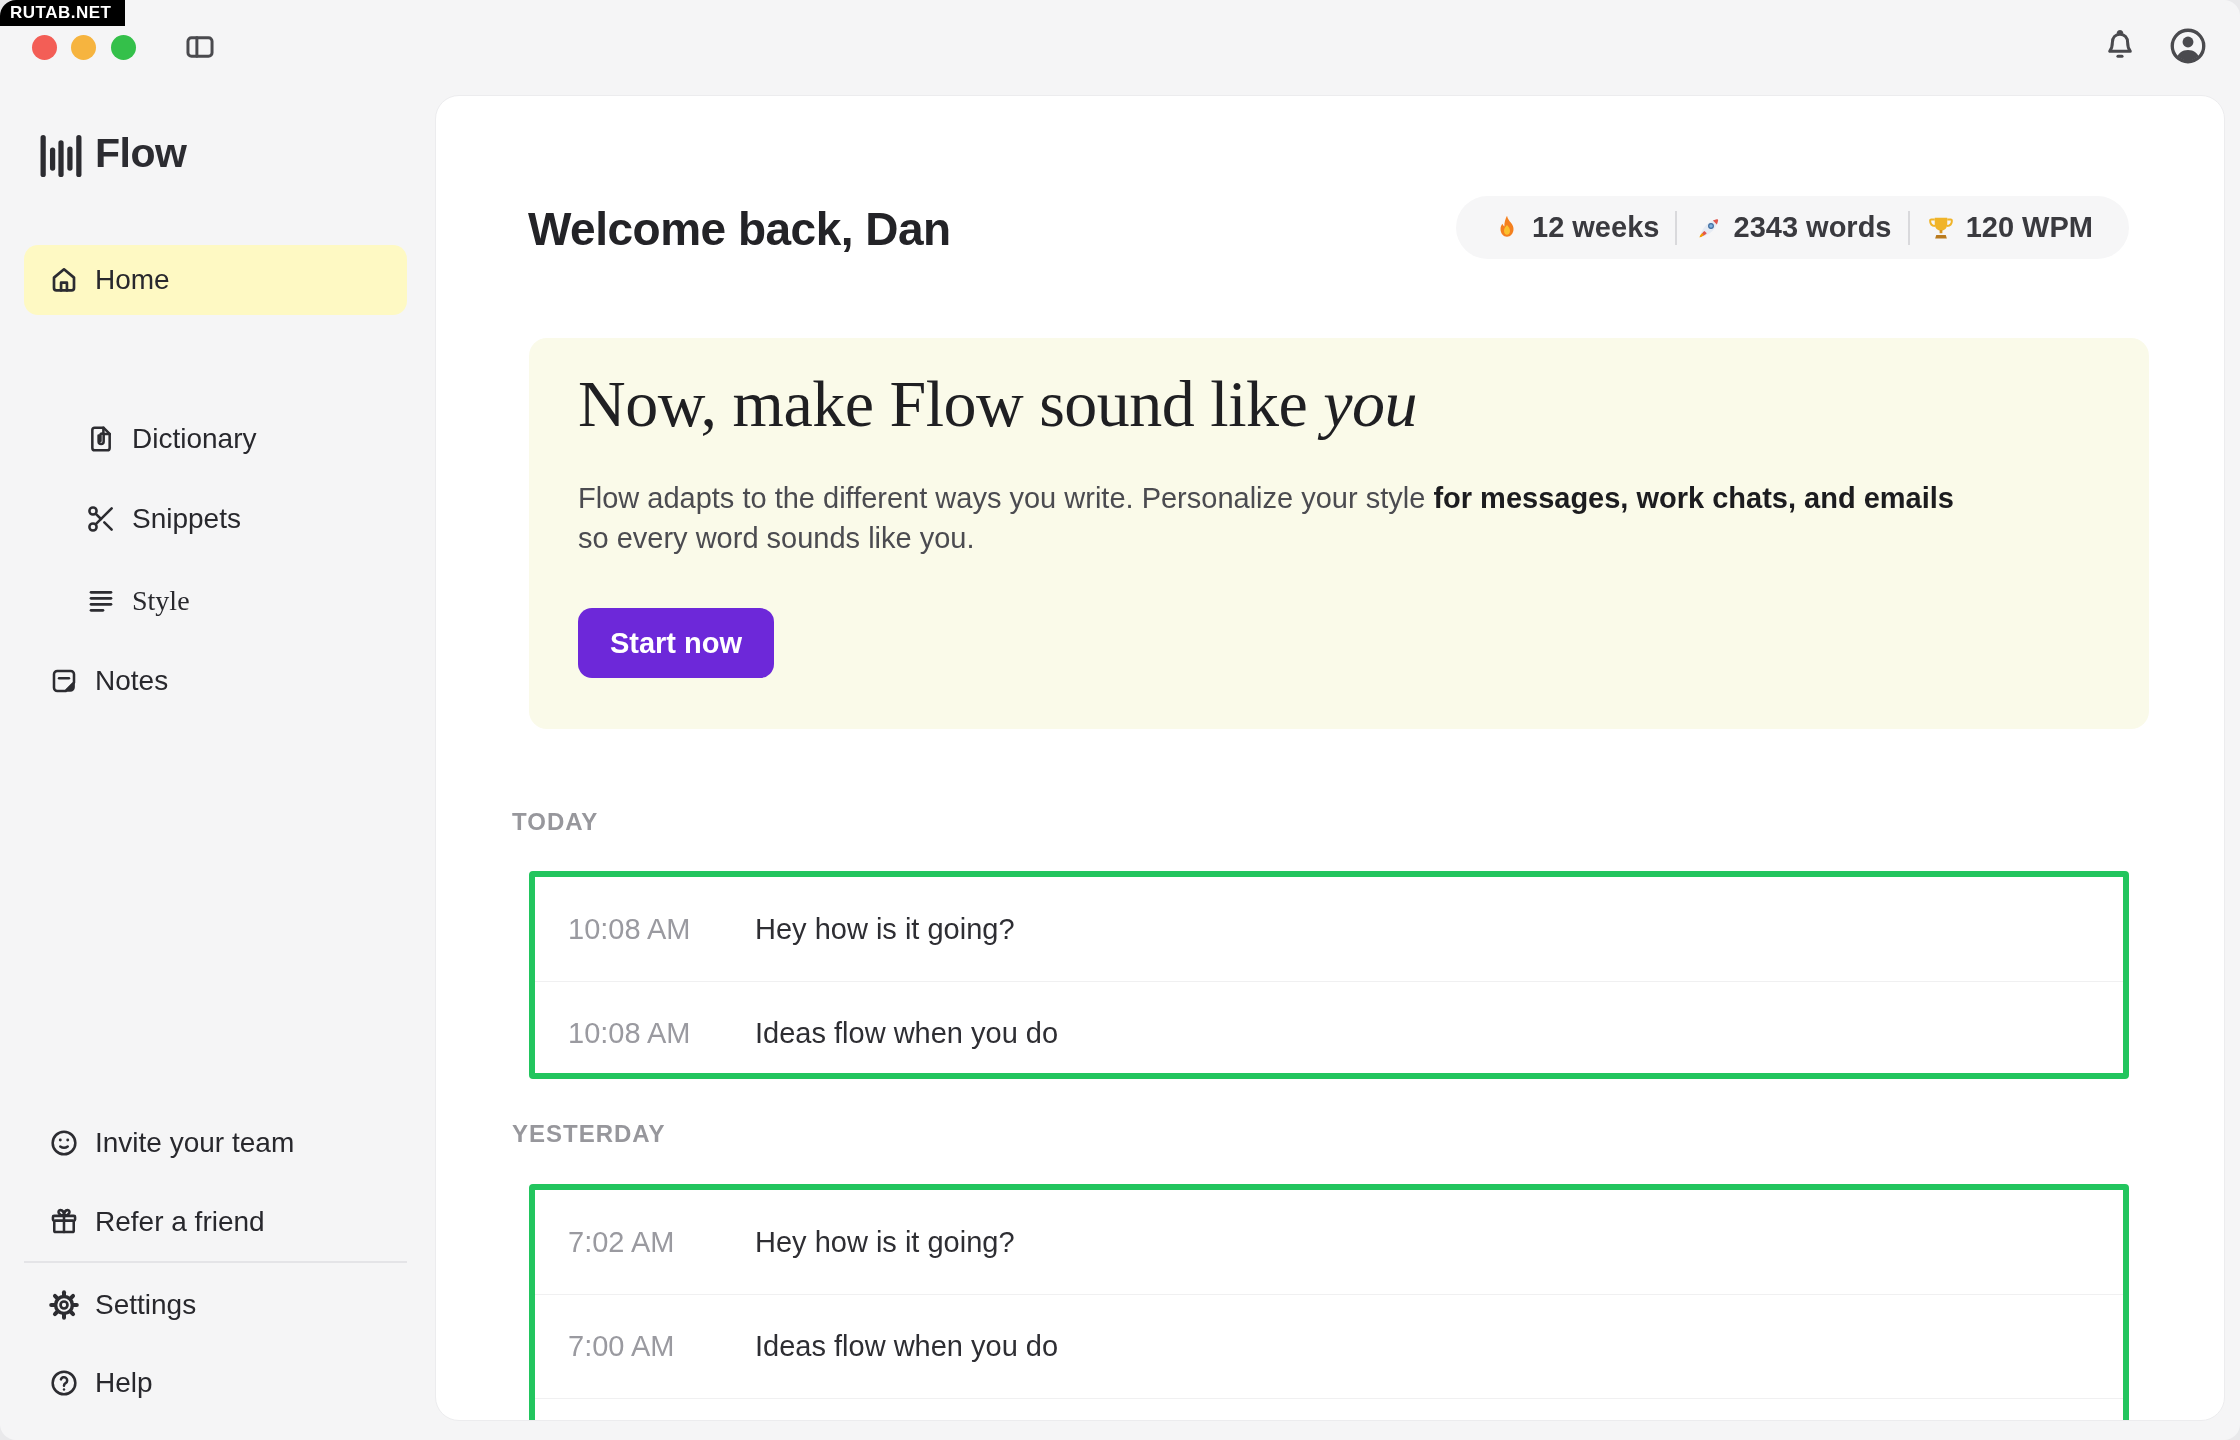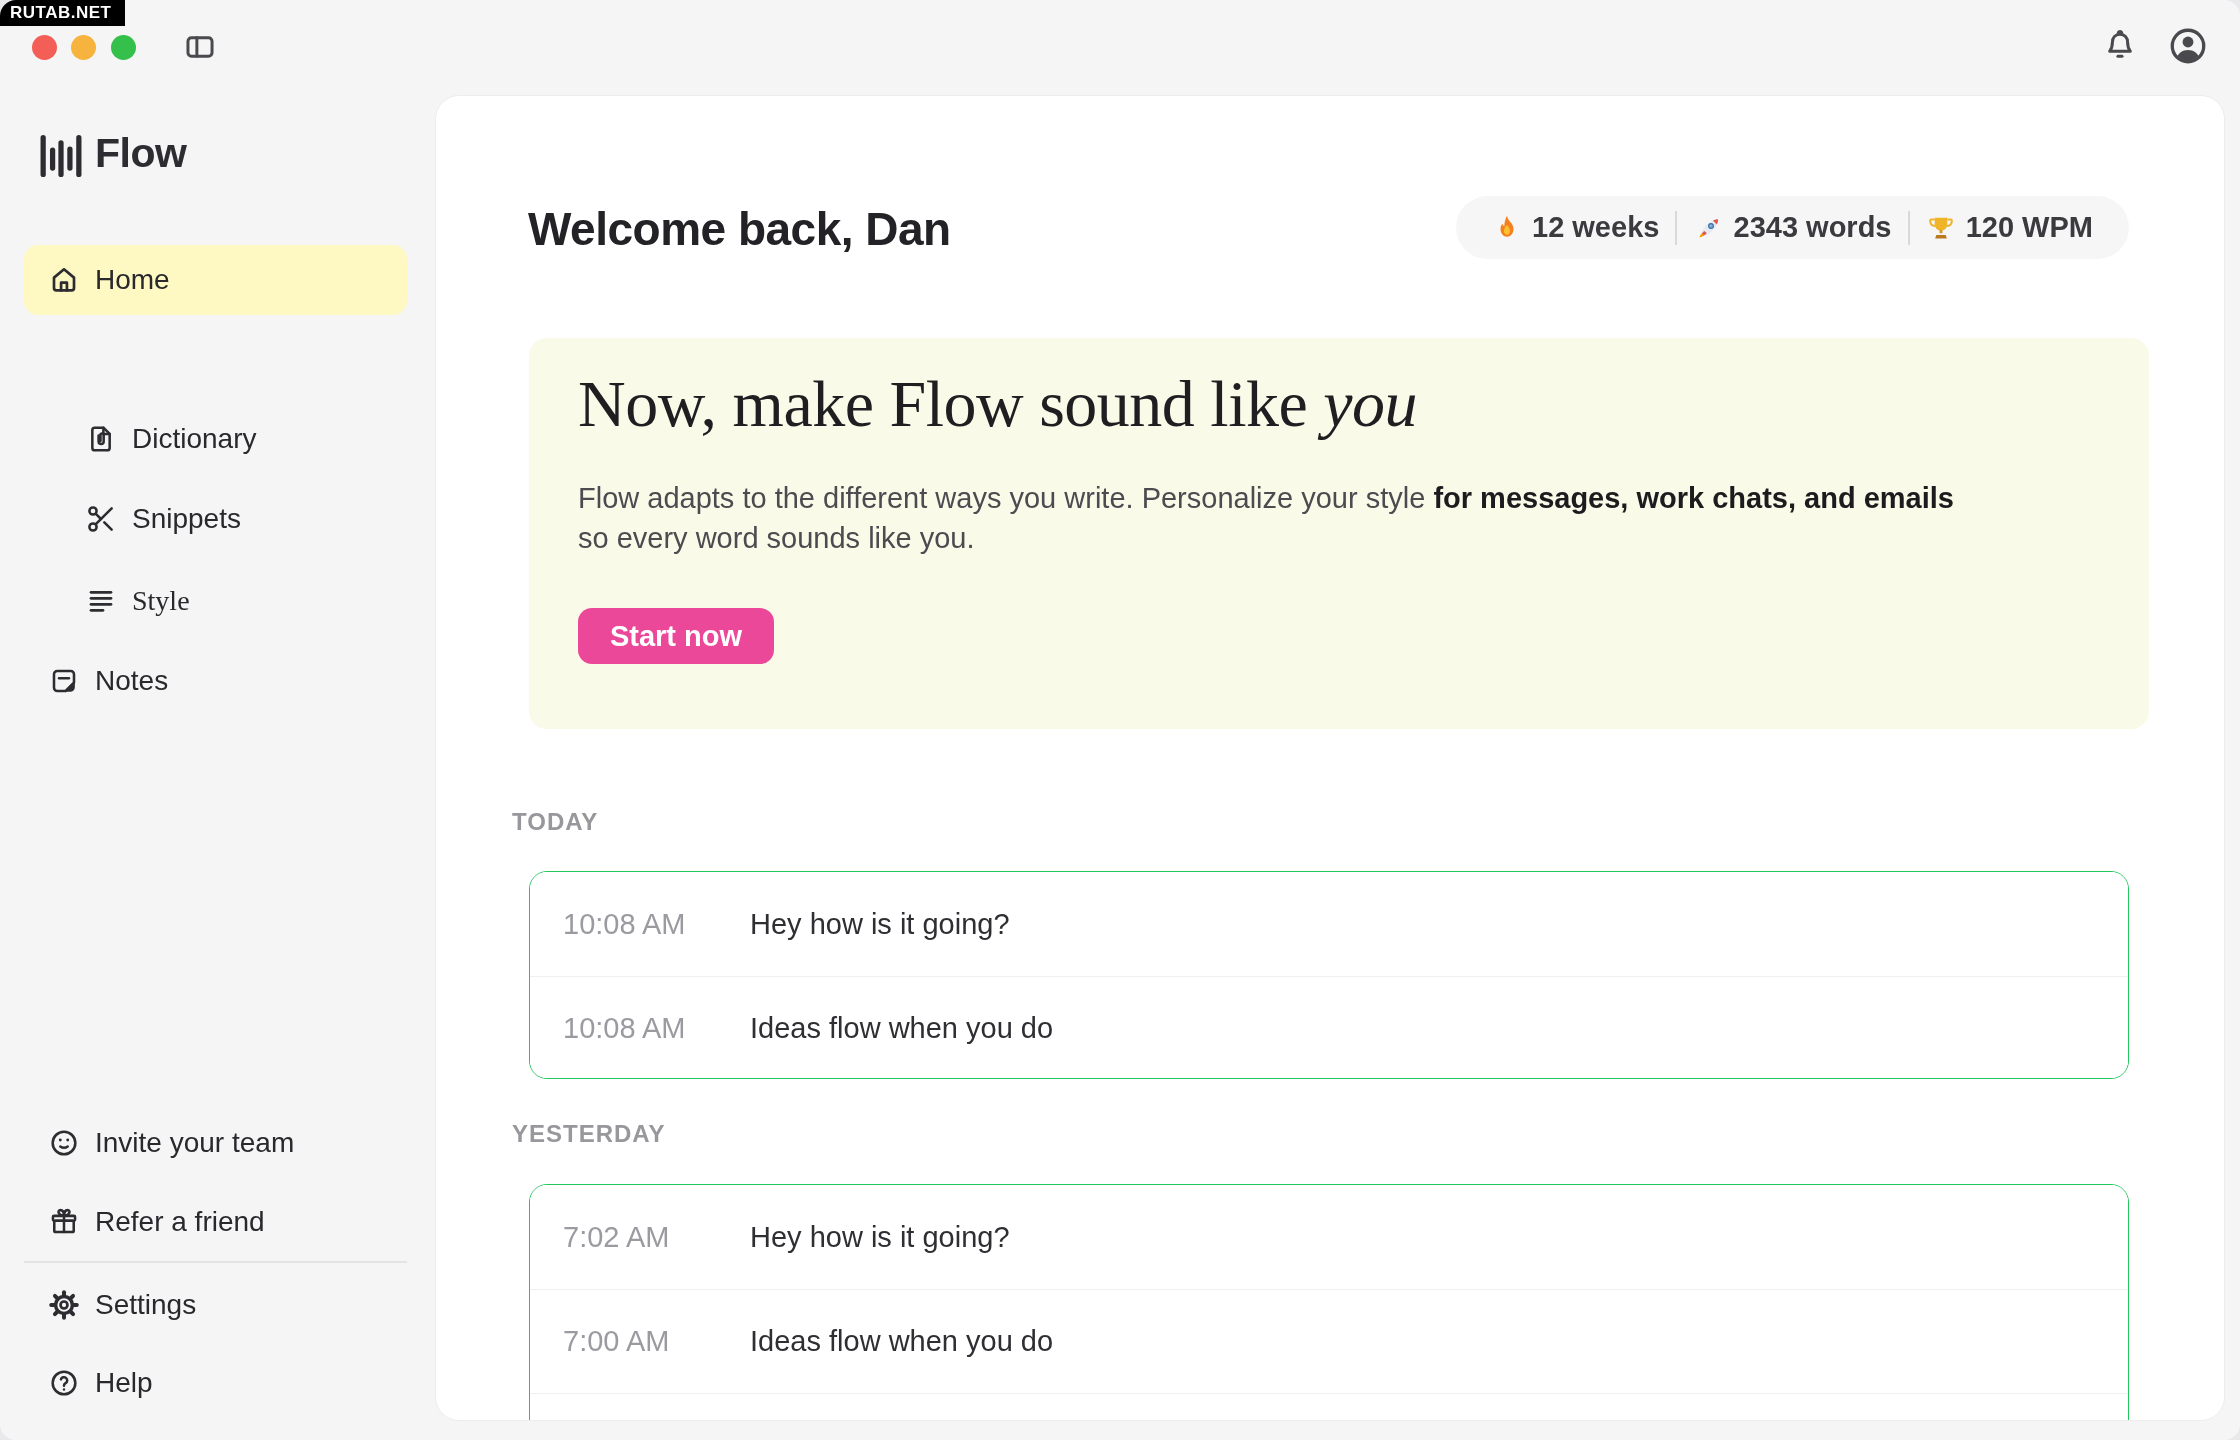--- a/index.html
+++ b/index.html
@@ -77,35 +77,35 @@
     font-family:"Liberation Serif", serif; font-size:66px; font-weight:500;
     color:#1f1f22; letter-spacing:-0.5px; white-space:nowrap;text-align:right;
   }
   .promo-title em { font-style:italic; }
   .promo-body {
     position:absolute; left:49px; top:140px; width:1400px;
     font-size:29px; line-height:40px; color:#4b4b50;
   }
   .promo-body strong { color:#1c1c1f; font-weight:700; }
   .cta-btn {
-    position:absolute; left:49px; top:270px; width:196px; height:56px;
-    background:#ec4899; color:#ffffff; border:none; border-radius:14px;
+    position:absolute; left:49px; top:270px; width:196px; height:70px;
+    background:#6d28d9; color:#ffffff; border:none; border-radius:14px;
     font-size:29px; font-weight:600; font-family:"Liberation Sans", sans-serif;
     cursor:pointer;
   }
   
   .sec-label {
     position:absolute; left:76px;
     font-size:24px; font-weight:600; letter-spacing:1px; color:#97979c;
   }
   .lbl-today { top:712px; }
   .lbl-yesterday { top:1024px; }
   .entries-card {
     position:absolute; left:93px; width:1600px;
-    background:#fff; border:1px solid #22c55e; border-radius:18px;
+    background:#fff; border:6px solid #22c55e; border-radius:4px;
     overflow:hidden;
   }
   .card-today { top:775px; height:208px; }
   .card-yesterday { top:1088px; height:330px; }
   .entry-row {
     display:flex; align-items:center; height:104px; padding-left:33px;
     cursor:pointer; background:#fff;
   }
   .entry-row + .entry-row { border-top:1px solid #f0f0f1; }
   .entry-row.stub { height:120px; }

